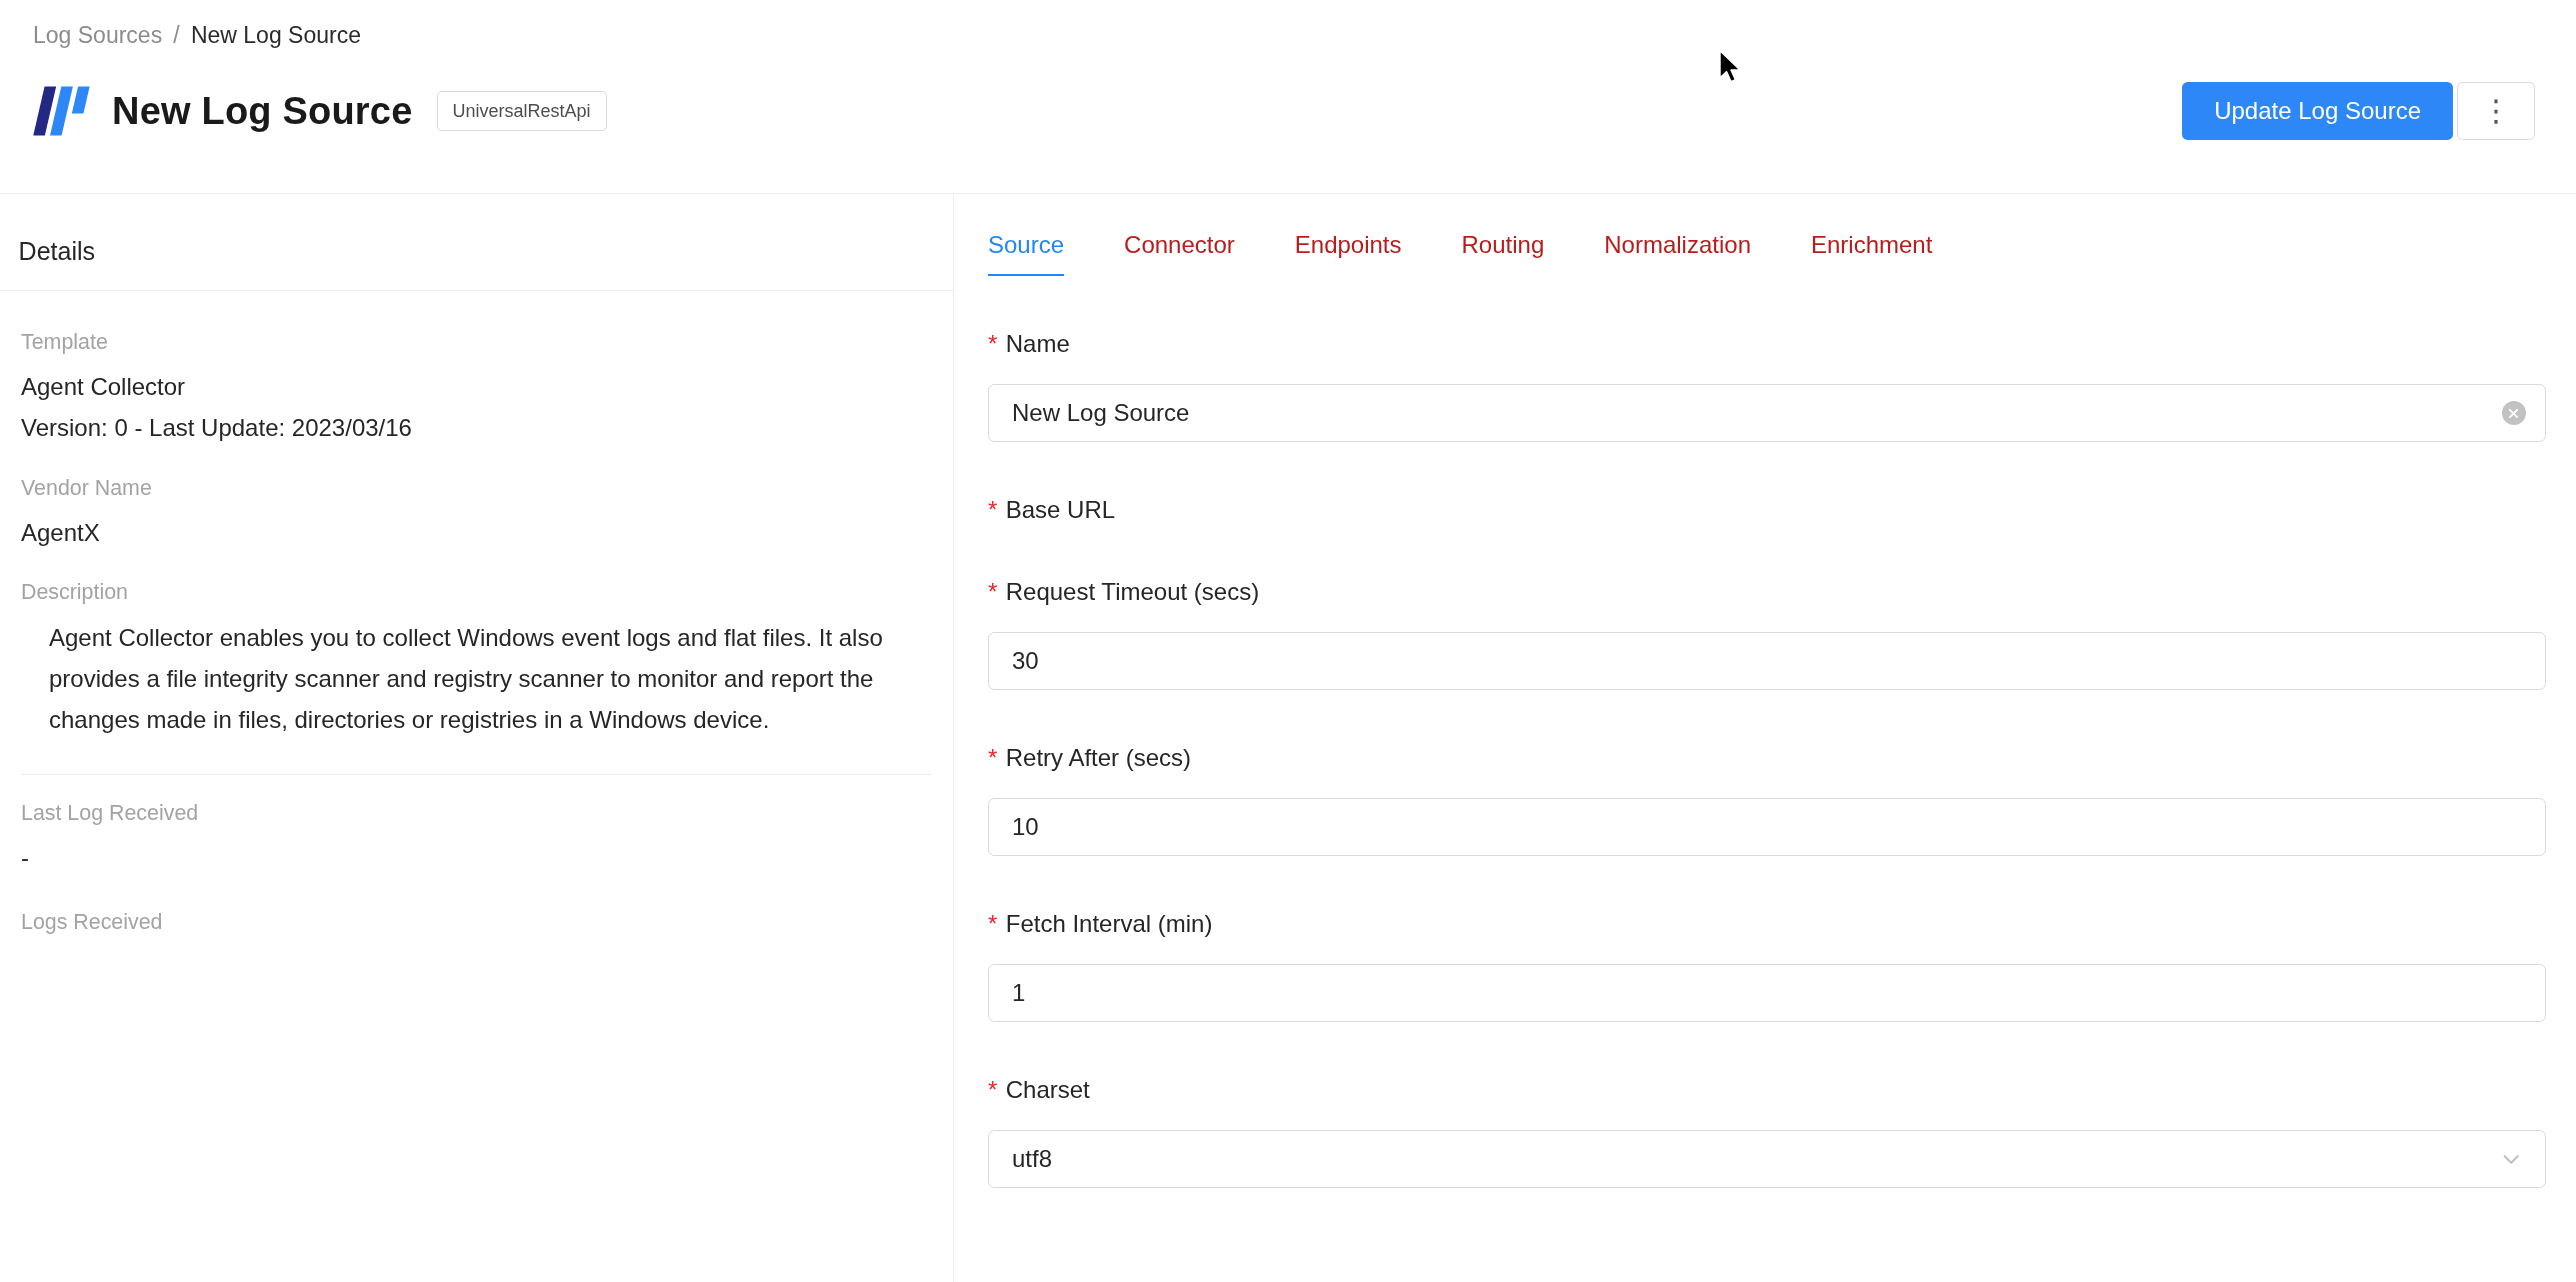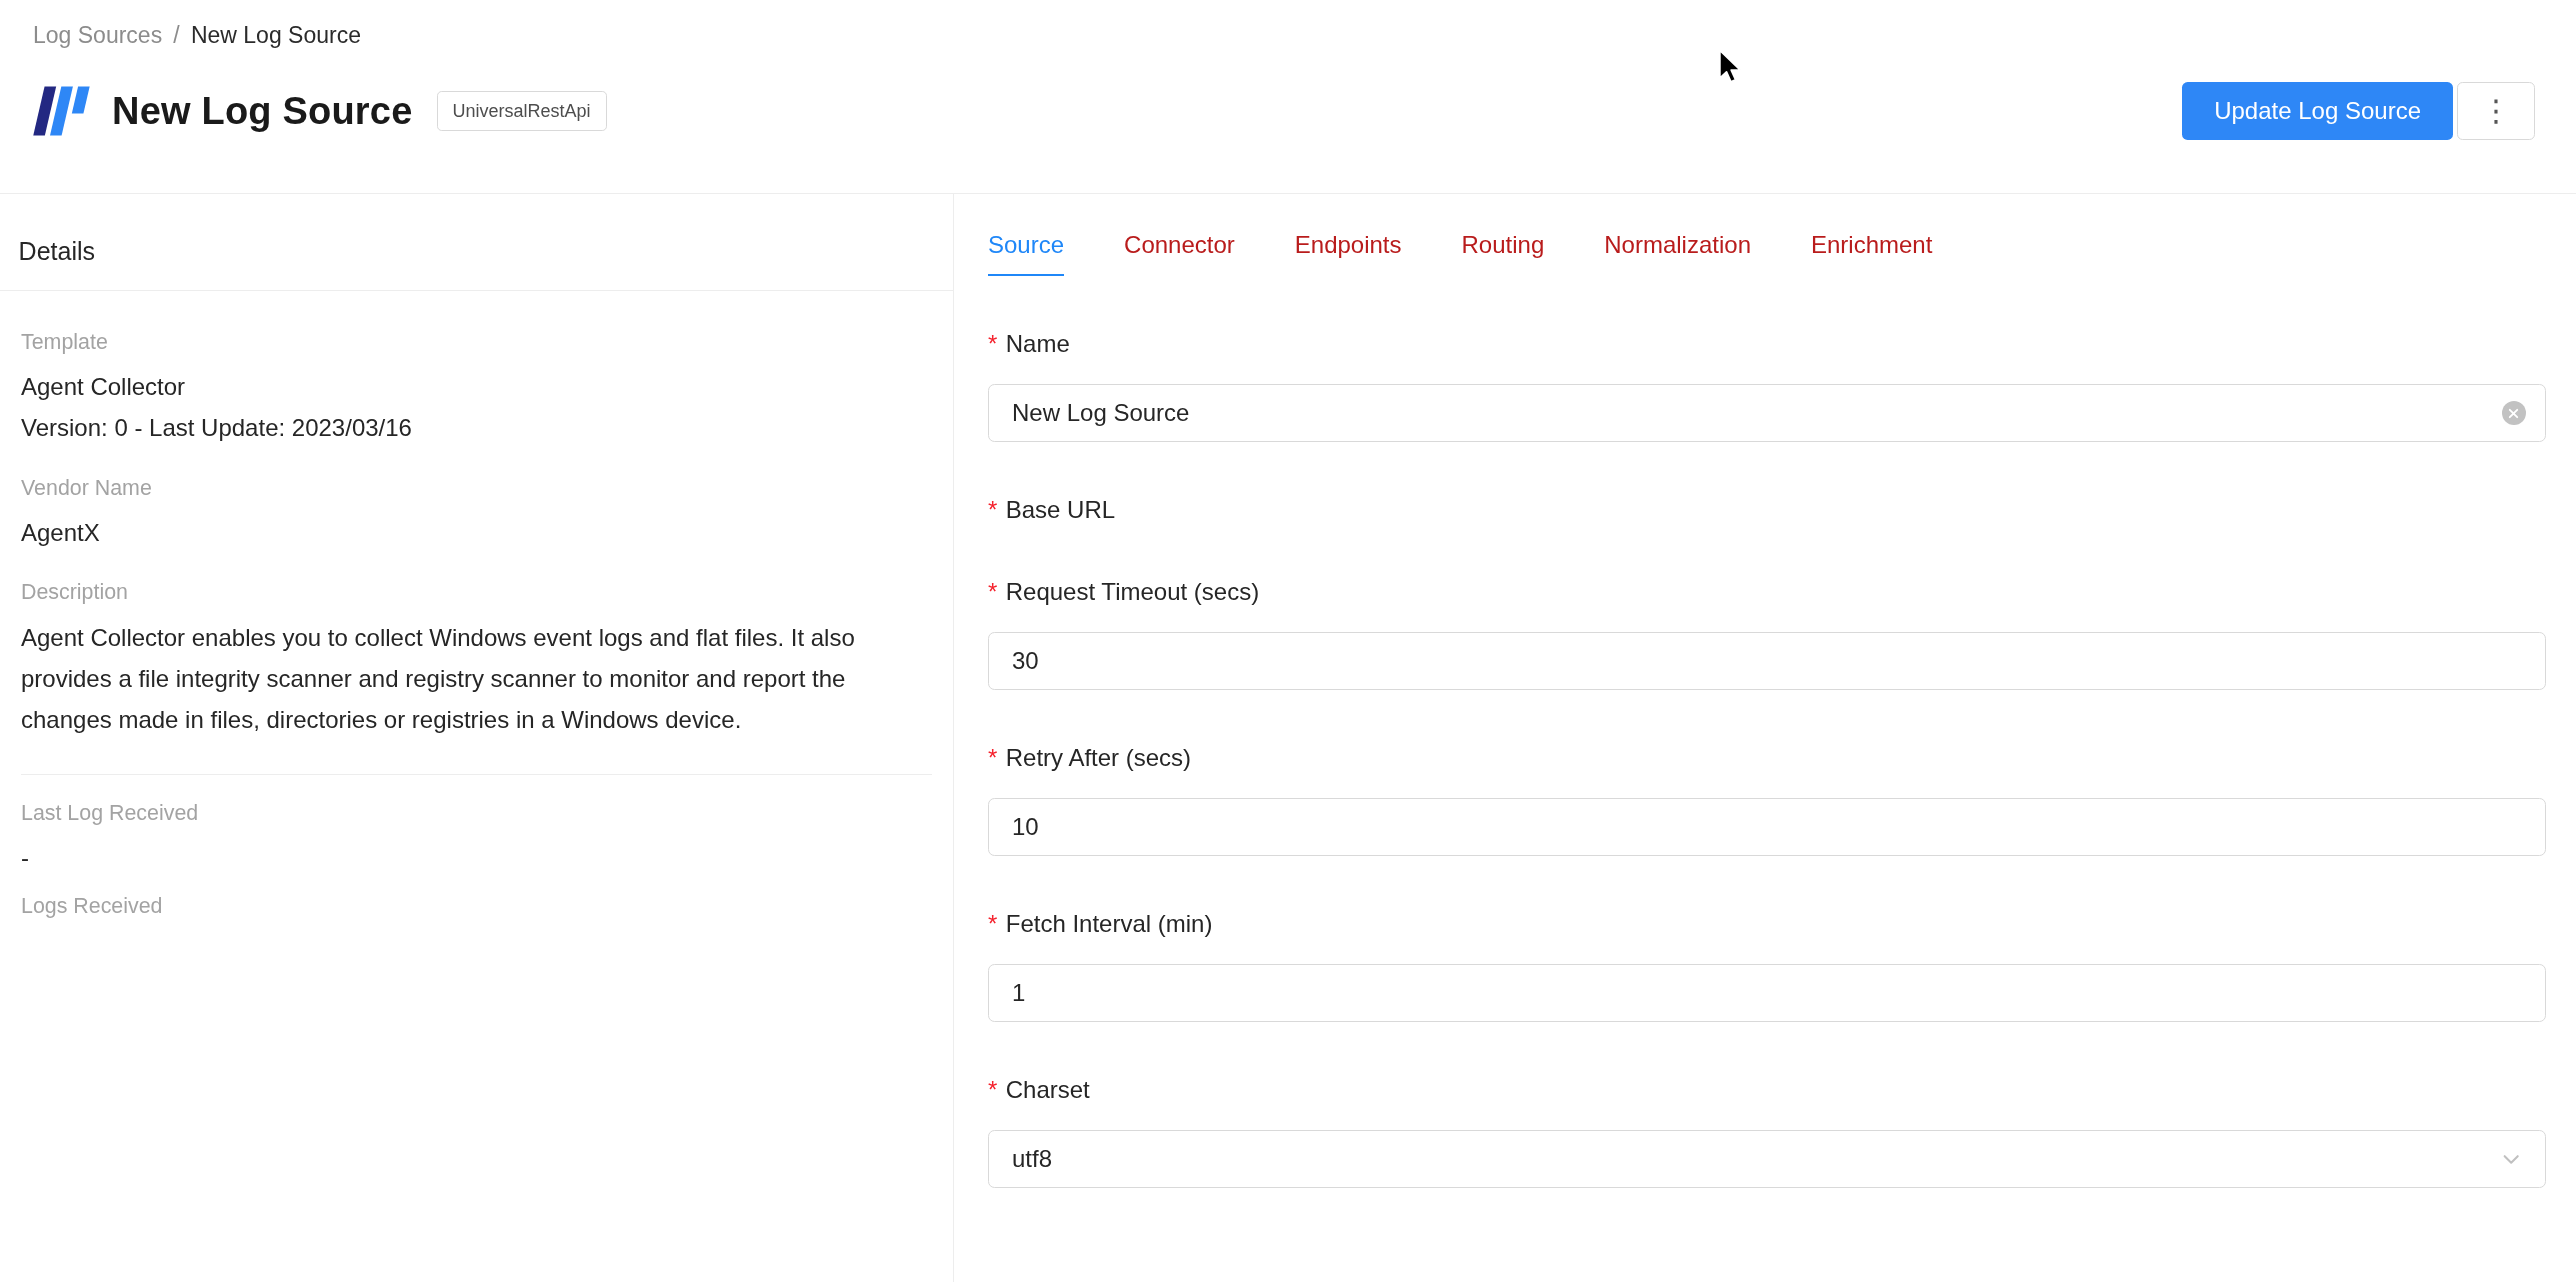--- a/index.html
+++ b/index.html
@@ -98,24 +98,24 @@
     margin-bottom: 11.2px;
   }
   .dvalue {
     font-size: 24px;
     color: #262626;
     line-height: 41px;
   }
   .sec-template { margin-top: 39px; }
   .sec-vendor   { margin-top: 28px; }
   .sec-desc     { margin-top: 27px; }
-  .desc-text    { max-width: 881px; }
+  .desc-text    { max-width: 881px; margin-left: 28px; }
   .mid-divider  { border-top: 0.9px solid #ededed; margin-top: 34px; }
   .sec-lastlog  { margin-top: 26px; }
-  .sec-logs     { margin-top: 16px; }
+  .sec-logs     { margin-top: 32px; }
 
   
   main.main {
     flex: 1 1 auto;
     padding: 0 30px 0 34px;
   }
   .tabs {
     display: flex;
     gap: 60px;
     padding-top: 37px;

